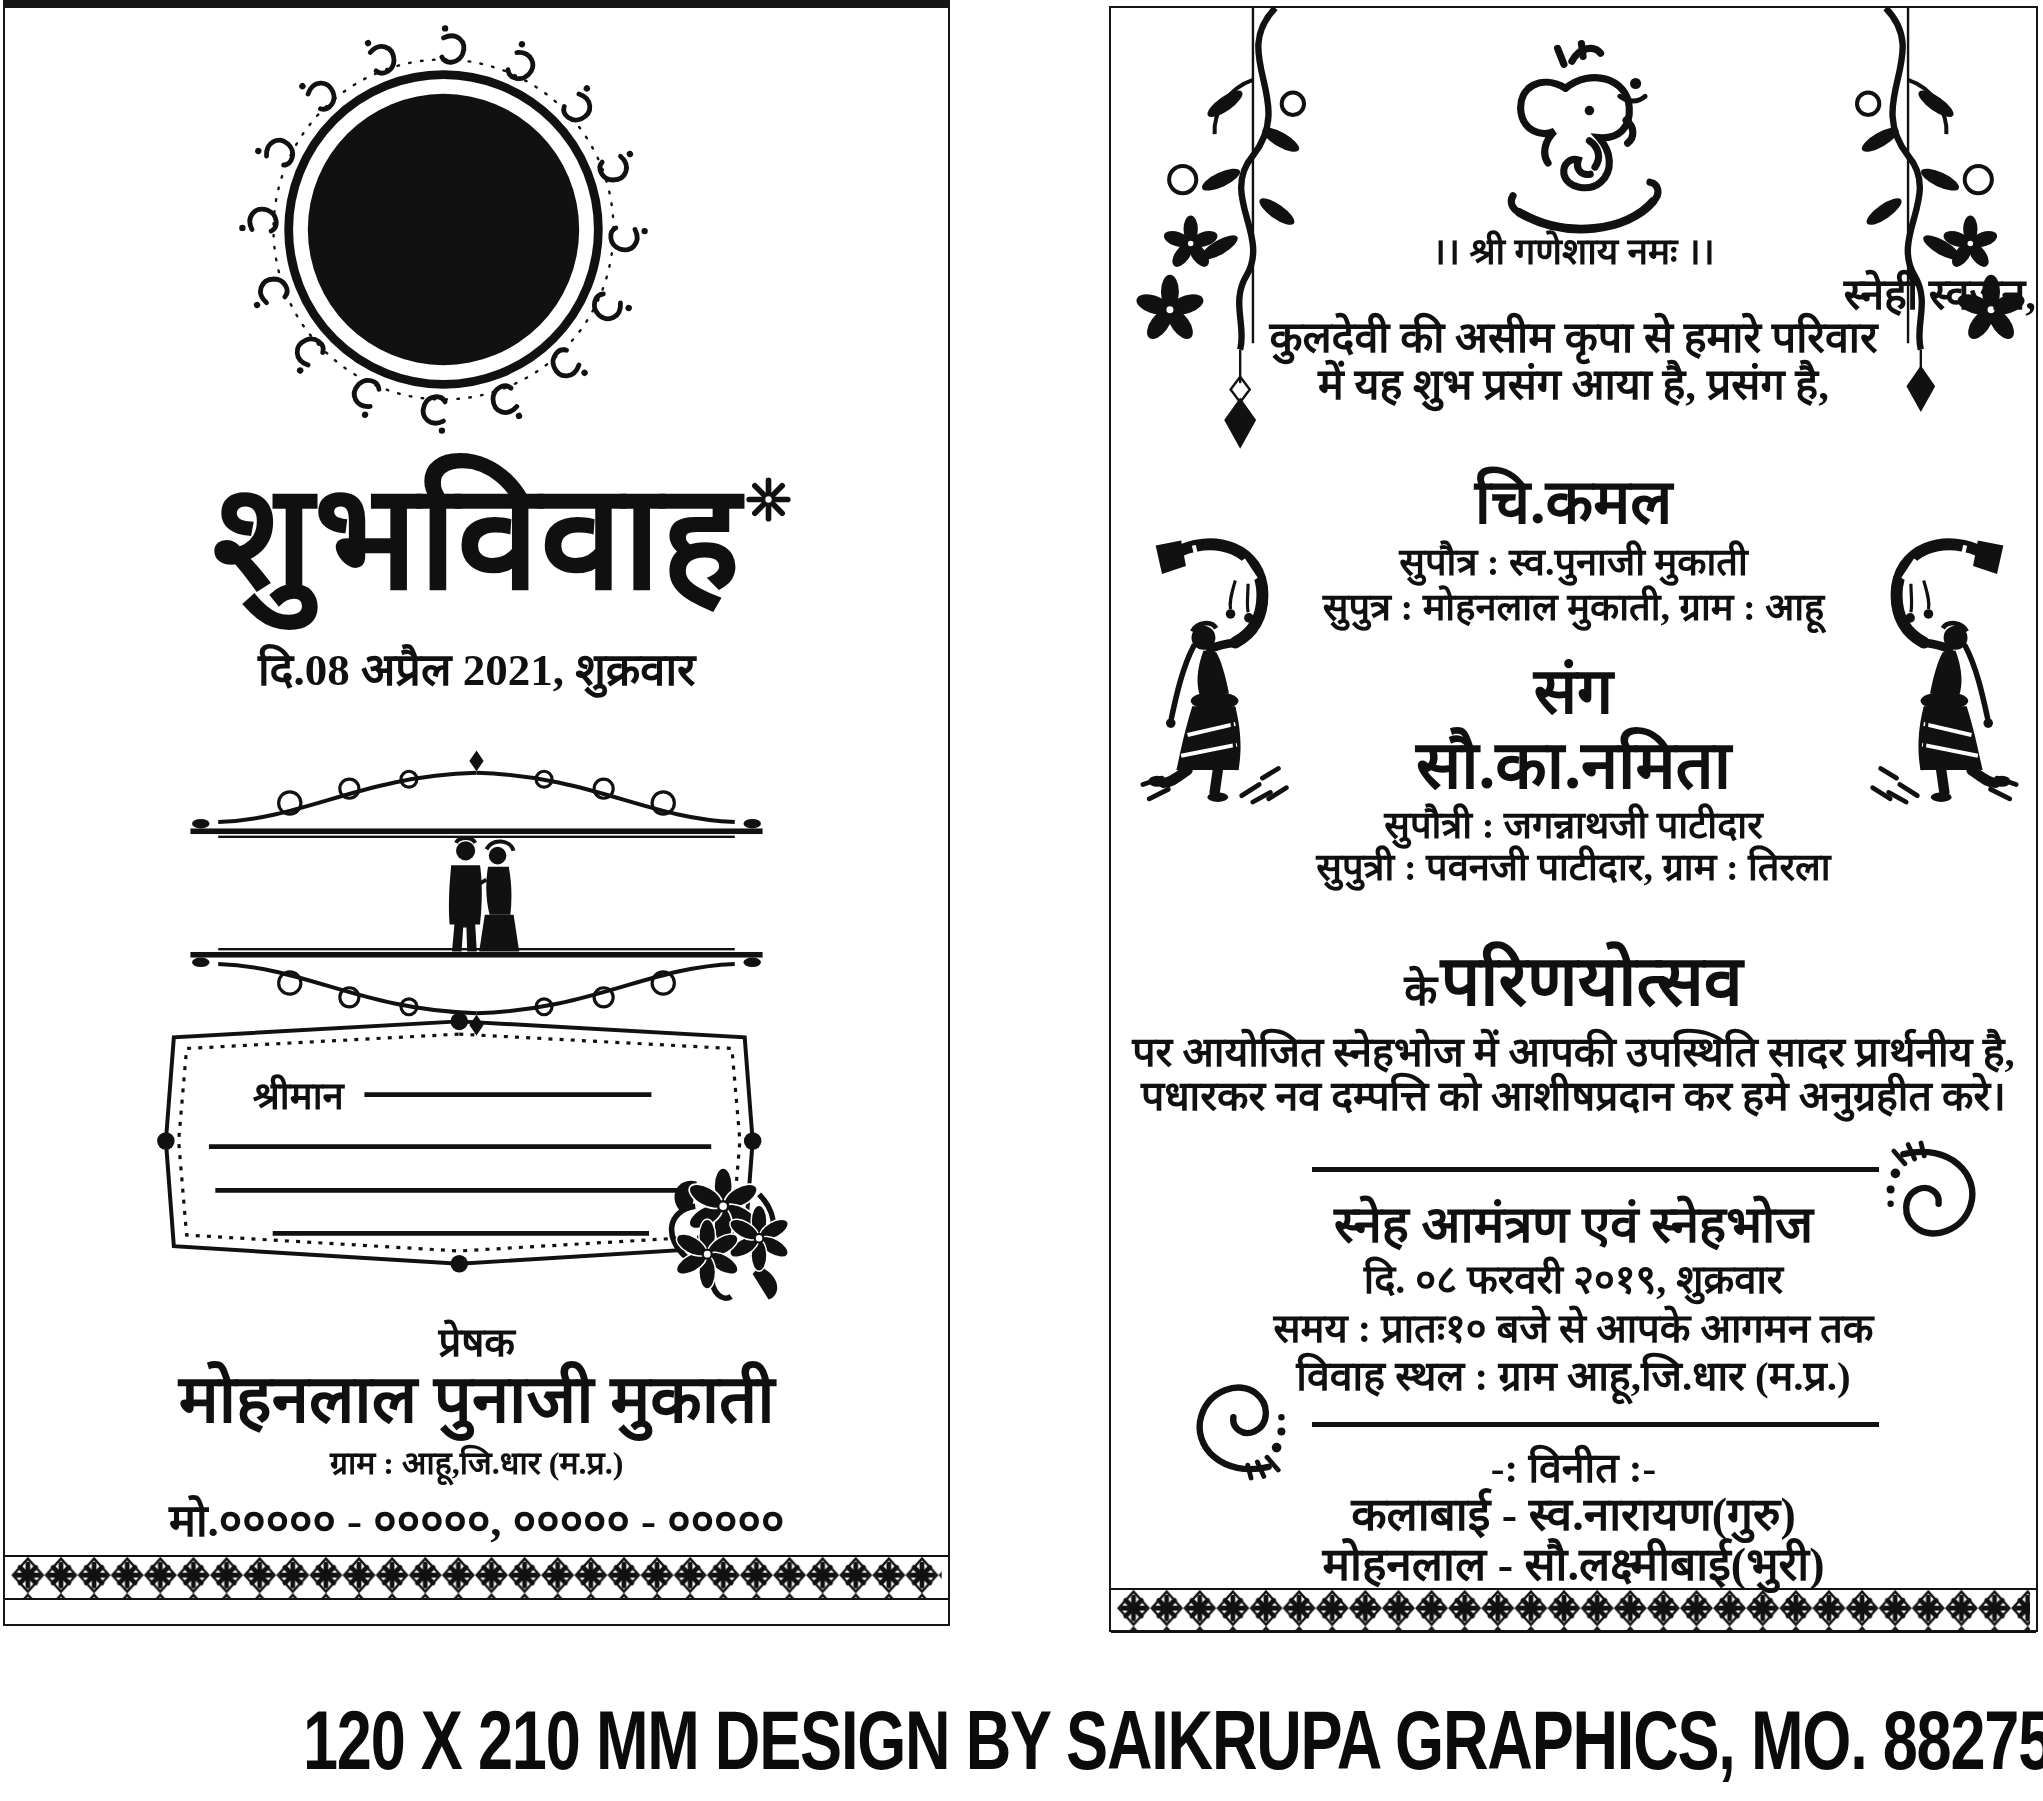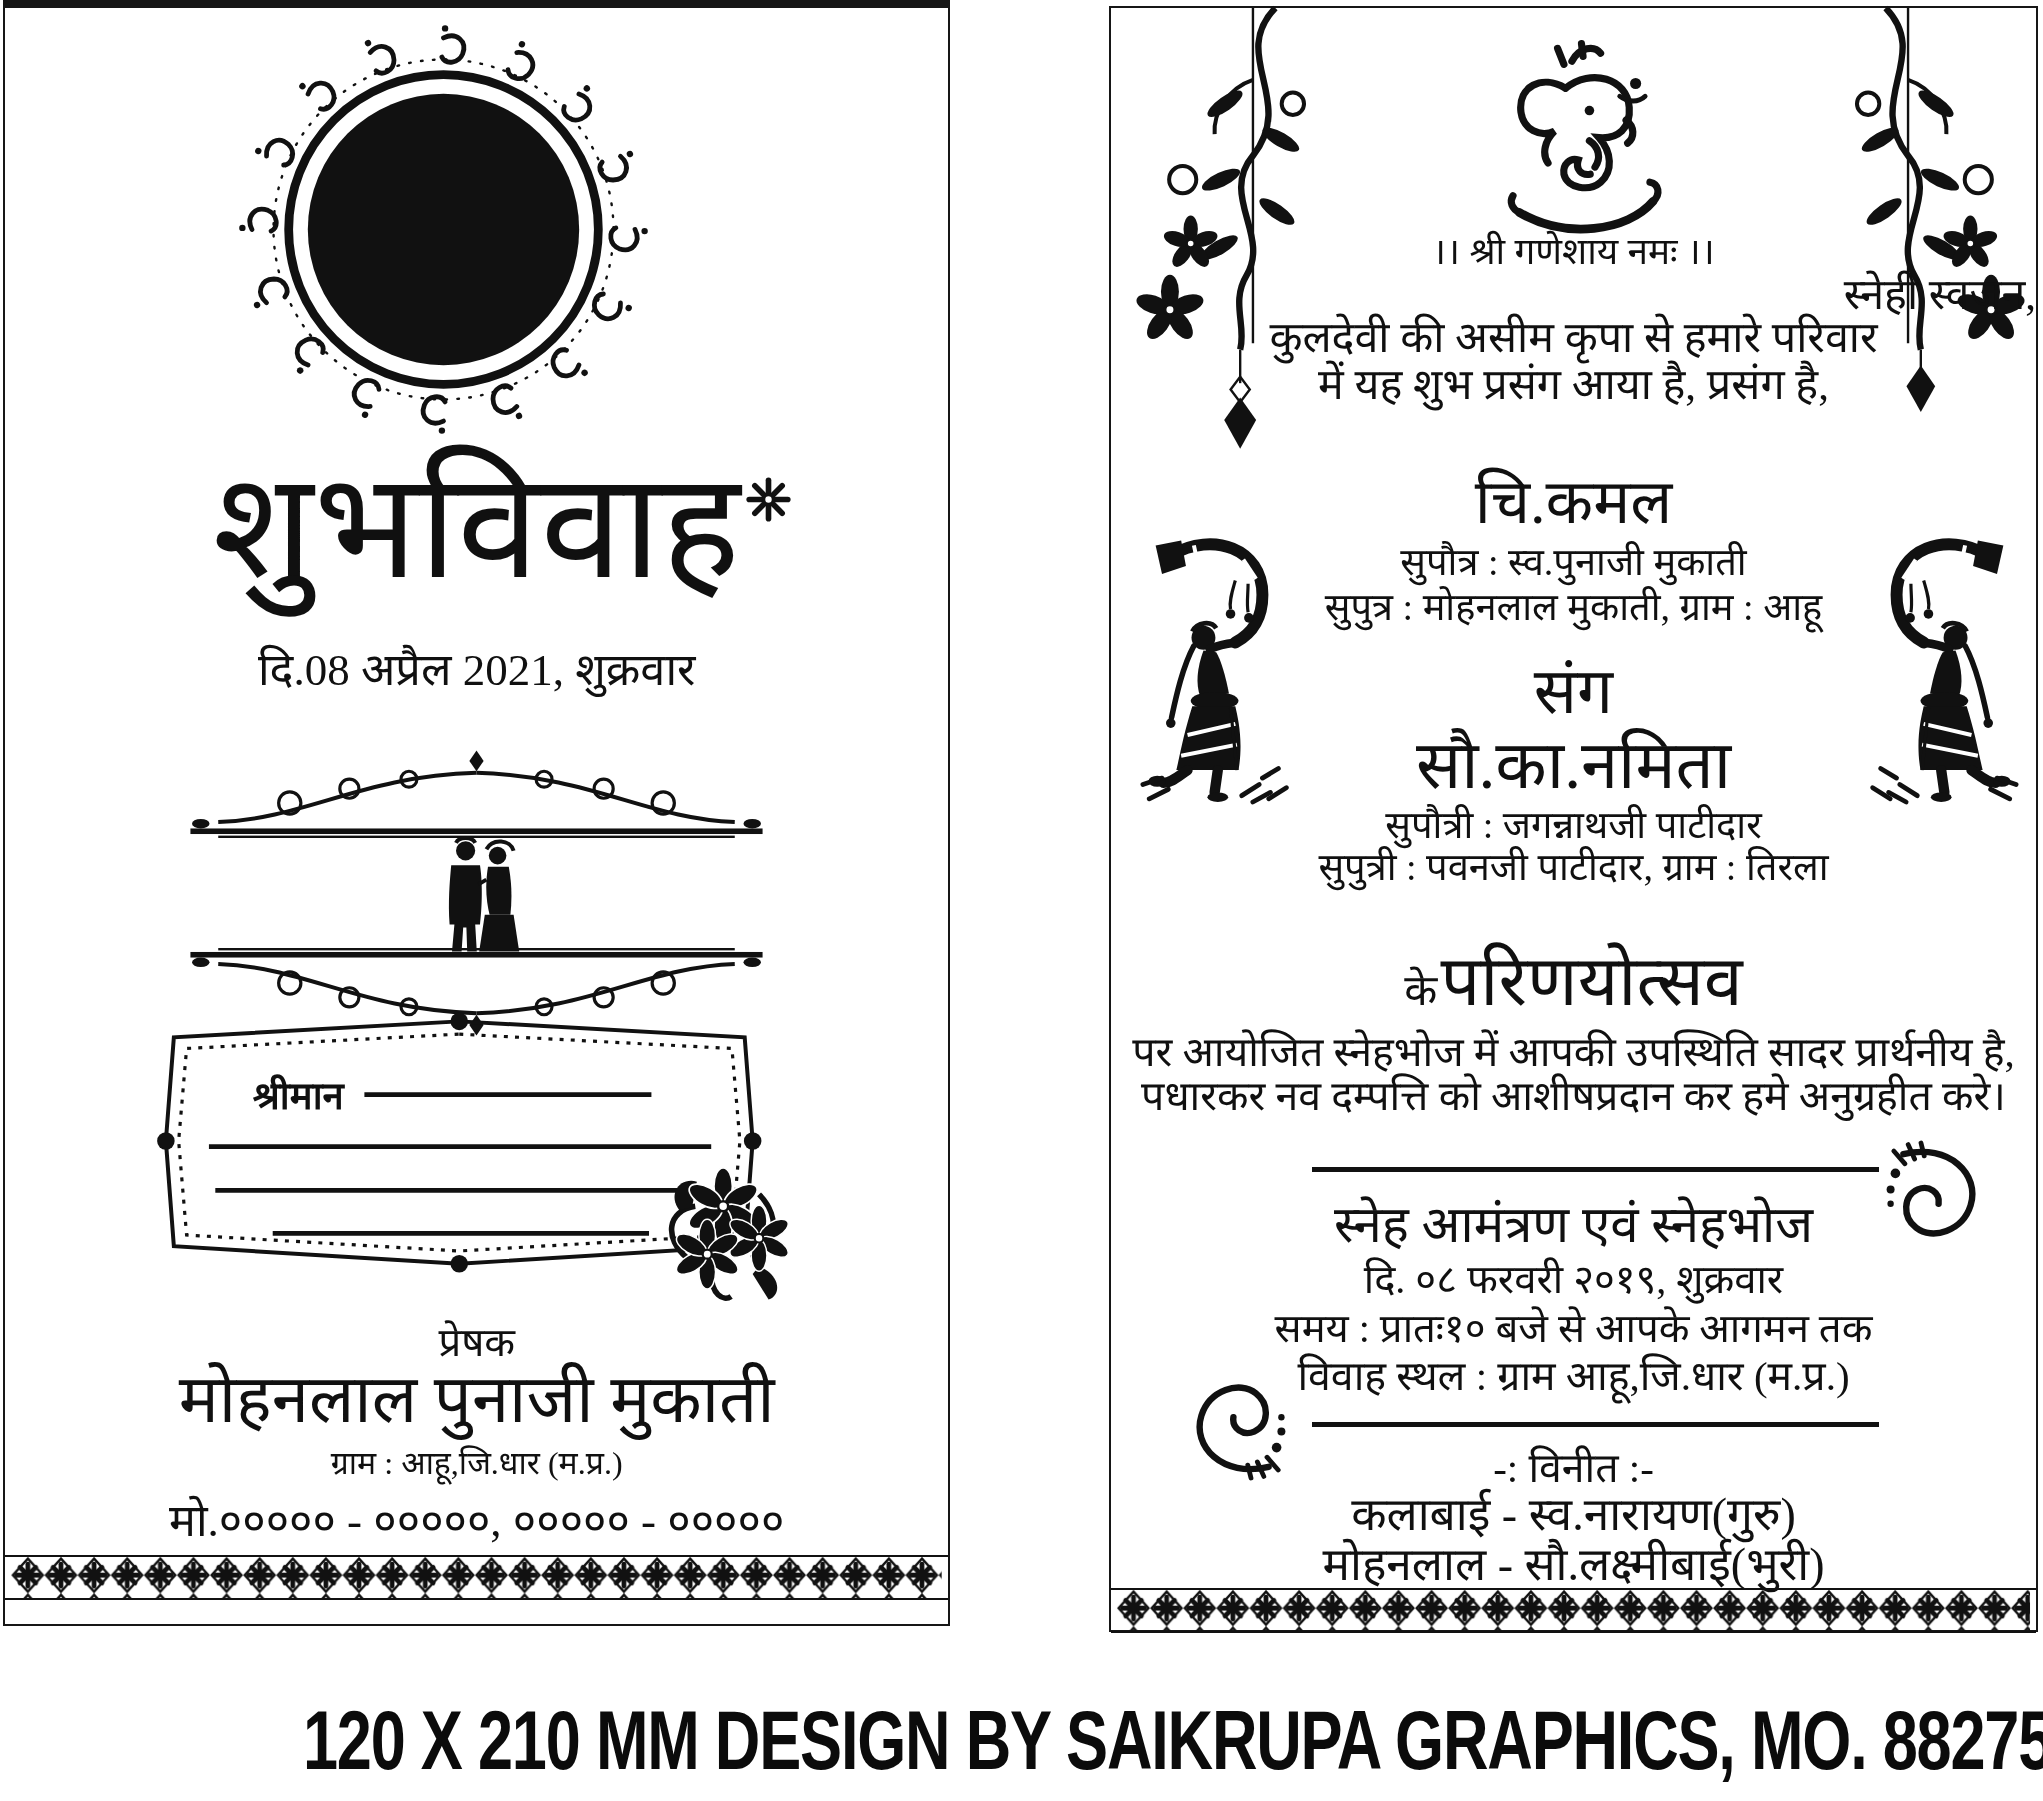--- a/index.html
+++ b/index.html
@@ -1,23 +1,23 @@
 <!DOCTYPE html>
 <html style="font-size:12.8px"><head>
 <meta charset="utf-8">
 <style>
   html,body{margin:0;padding:0;background:#ffffff;}
   .stage{position:relative;width:2043px;height:1801px;background:#ffffff;overflow:hidden;
          font-family:"Liberation Serif","DejaVu Serif",serif;color:#101010;}
   .card{position:absolute;background:#ffffff;border:2.4px solid #161616;box-sizing:border-box;}
   .front{left:3.2px;top:0;width:947px;height:1626px;border-top-width:8px;}
   .inside{left:1109px;top:6.4px;width:929px;height:1626px;}
-  .t{position:absolute;left:0;width:100%;text-align:center;font-weight:normal;line-height:1.12;color:#101010;}
+  .t{position:absolute;left:0;width:100%;text-align:center;font-weight:bold;line-height:1.12;color:#101010;}
   .abs{position:absolute;}
-  .script-title{font-size:148px;letter-spacing:0.8px;}
+  .script-title{font-size:148px;letter-spacing:0.8px;margin-top:11px;}
   .rule{position:absolute;height:4.8px;background:#111;}
   .band{position:absolute;left:0;right:0;height:41px;border-top:2.4px solid #111;border-bottom:2.4px solid #111;}
   .band svg{display:block;width:100%;height:100%;}
   .footer-wrap{position:absolute;left:0;top:1693px;width:2043px;text-align:center;white-space:nowrap;}
   .footer-text{display:inline-block;font-family:"Liberation Sans","DejaVu Sans",sans-serif;
                font-weight:bold;font-size:83px;letter-spacing:-1.6px;color:#0b0b0b;
                transform:scaleX(0.76);}
   svg{overflow:visible;}
   .mirror{transform:scaleX(-1);}
   .flipv{transform:scaleY(-1);}

